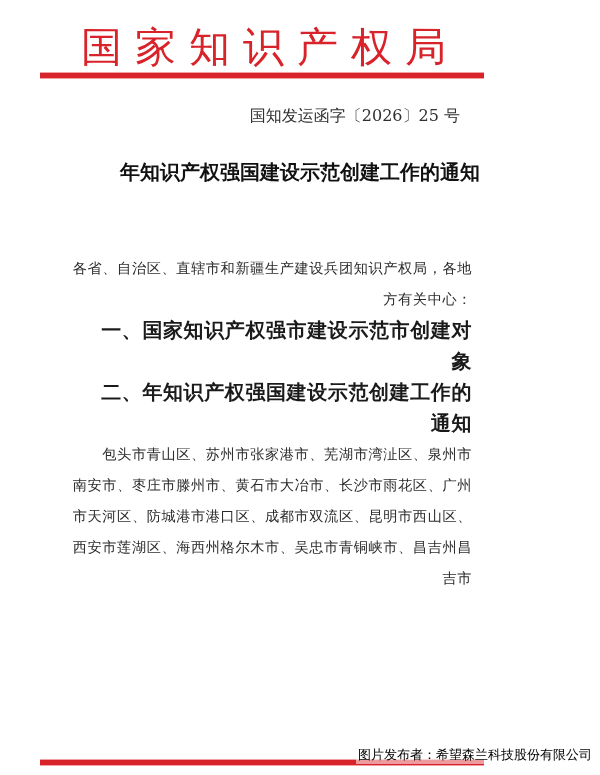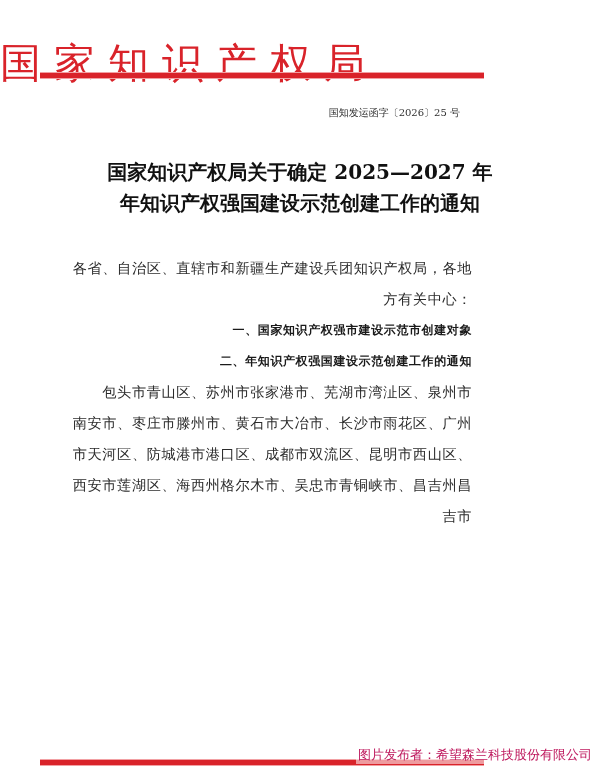--- a/index.html
+++ b/index.html
@@ -1,44 +1,43 @@
 <!DOCTYPE html>
 <html><head>
 <meta charset="utf-8">
 <style>
   html, body { margin: 0; padding: 0; background: #ffffff; }
   body { width: 600px; height: 775px; position: relative; overflow: hidden;
          font-family: "DejaVu Serif", "Liberation Serif", serif; color: #2a2a2a; }
-  .masthead { position: absolute; top: 22px; left: 0; width: 540px; 
+  .masthead { position: absolute; top: 22px; left: 0; width: 540px; text-align: center;
               color: #d9232a; font-size: 41px; letter-spacing: 13px; line-height: 50px;
-              font-family: "DejaVu Serif", serif; margin-top: 16px; }
+              font-family: "DejaVu Serif", serif; }
   .rule { position: absolute; left: 40px; width: 444px; height: 5px; background: #d9232a;
           border-top: 1px solid #f2a0a3; border-bottom: 1px solid #f2a0a3; }
   .rule.top { top: 72px; }
   .rule.bottom { top: 759px; }
-  .docno { position: absolute; top: 106px; right: 140px; font-size: 10px; color: #2f2f2f; }
+  .docno { position: absolute; top: 106px; right: 140px; font-size: 16px; color: #2f2f2f; }
   .title { position: absolute; top: 157px; left: 0; width: 600px; text-align: center;
            font-size: 20px; font-weight: bold; line-height: 31px; color: #111; }
   .body { position: absolute; top: 253px; left: 62px; width: 410px; font-size: 14.2px;
           line-height: 31px; color: #2b2b2b; letter-spacing: 0.6px; }
   .body p { margin: 0; text-align: right; }
   .indent { text-indent: 29px; }
-  .heading { font-weight: bold; text-indent: 29px; color: #1a1a1a; font-family: "DejaVu Sans", sans-serif; font-size: 12px; }
-  .watermark { position: absolute; top: 746px; right: 6px; font-size: 13px; color: #be185d;
+  .heading { font-weight: bold; text-indent: 29px; color: #1a1a1a; font-family: "DejaVu Sans", sans-serif; font-size: 20px; }
+  .watermark { position: absolute; top: 746px; right: 6px; font-size: 13px; color: #000000;
                font-family: "DejaVu Sans", sans-serif; background: rgba(255,255,255,0.55); padding: 0 2px; }
 </style>
 </head>
 <body>
 
 <div class="masthead">国家知识产权局</div>
 <div class="rule top"></div>
 <div class="docno">国知发运函字〔2026〕25 号</div>
 
 <div class="title">
-  <div>国家知识产权局关于确定 2025—2027 年</div>
   <div>年知识产权强国建设示范创建工作的通知</div>
 </div>
 
 <div class="body">
   <p>各省、自治区、直辖市和新疆生产建设兵团知识产权局，各地方有关中心：</p>
   <p class="heading">一、国家知识产权强市建设示范市创建对象</p>
   <p class="heading">二、年知识产权强国建设示范创建工作的通知</p>
   <p class="indent">包头市青山区、苏州市张家港市、芜湖市湾沚区、泉州市南安市、枣庄市滕州市、黄石市大冶市、长沙市雨花区、广州市天河区、防城港市港口区、成都市双流区、昆明市西山区、西安市莲湖区、海西州格尔木市、吴忠市青铜峡市、昌吉州昌吉市</p>
 
 </div>

